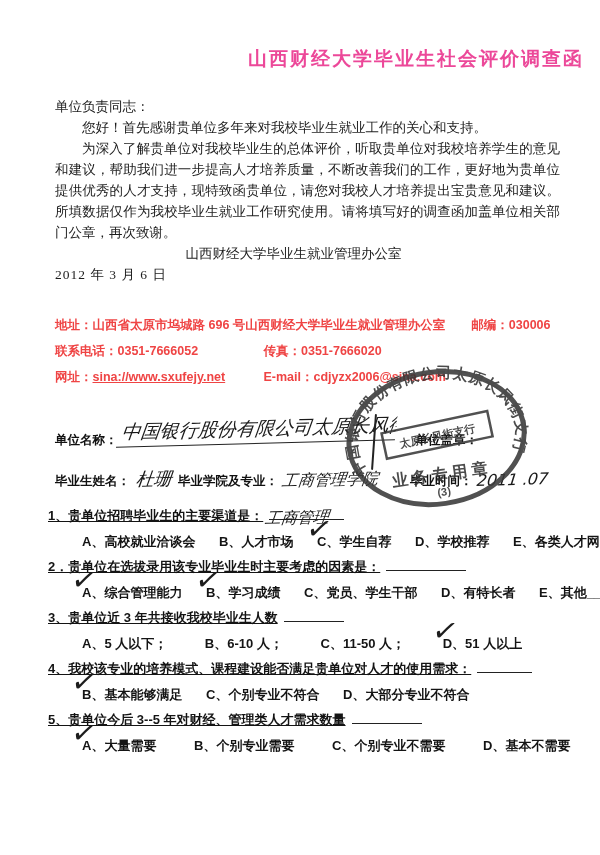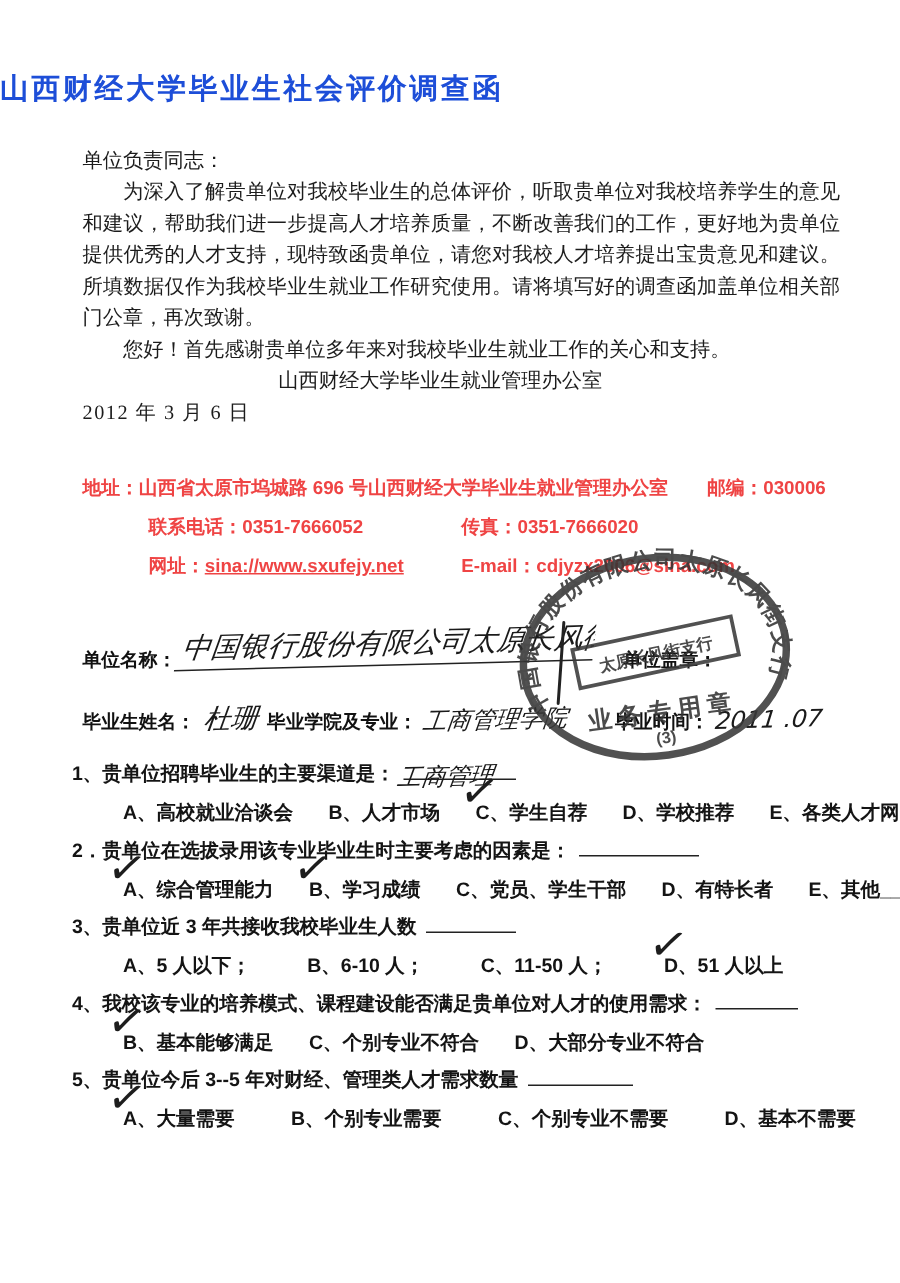--- a/index.html
+++ b/index.html
@@ -6,45 +6,45 @@
   .page{
     position:relative;
     width:600px;height:855px;
     background:#ffffff;
     overflow:hidden;
     font-family:"Liberation Serif", serif;
     color:#1c1c1c;
   }
   
   .title{
-    margin:46px 4px 0 0;
-    text-align:left;
+    margin:46px 16px 0 0;
+    text-align:right;
     font-family:"Liberation Sans", sans-serif;
     font-size:19px;
     font-weight:bold;
     letter-spacing:2px;
-    color:#1d4ed8;
+    color:#ec4899;
   }
   
   .letter{margin:24px 40px 0 55px;font-size:13.5px;line-height:21px;}
   .letter p{margin:0;}
   .salutation{margin-bottom:2px;}
   .para{text-indent:2em;text-align:justify;}
   .signature{margin-top:6px;text-align:center;padding-right:28px;}
   .letter-date{margin-top:7px;text-align:left;padding-right:98px;letter-spacing:1px;}
   
   .contact{
     margin:27px 30px 0 55px;
     font-family:"Liberation Sans", sans-serif;
     font-weight:bold;
     font-size:12.5px;
     line-height:26px;
     color:#ef4444;
   }
-  .contact .pair{display:inline-block;min-width:205px;margin-left:44px;}
+  .contact .pair{display:inline-block;min-width:205px;}
   .contact .gap{display:inline-block;width:26px;}
   .uline{text-decoration:underline;}
   
   .form-head{position:relative;margin:26px 30px 0 55px;font-family:"Liberation Sans", sans-serif;font-size:12.5px;font-weight:bold;color:#111;}
   .company-line{position:relative;height:34px;}
   .flabel{vertical-align:middle;}
   .hand{
     font-family:"DejaVu Sans", sans-serif;
     font-weight:normal;
     color:#1a1a1a;
@@ -79,21 +79,21 @@
   }
   .stamp text{fill:#333;font-family:"Liberation Sans", sans-serif;font-weight:bold;}
   
   .questions{
     margin:6px 24px 0 48px;
     font-family:"Liberation Sans", sans-serif;
     font-size:13px;
     font-weight:bold;
     color:#141414;
   }
-  .q-label{line-height:26px;white-space:nowrap;}
+  .q-label{line-height:26px;white-space:nowrap;text-decoration:underline;}
   .q-options{line-height:25px;padding-left:34px;white-space:nowrap;}
   .opt{position:relative;display:inline-block;margin-right:20px;}
   .opt-wide{margin-right:34px;}
   .blank{
     display:inline-block;height:12px;border-bottom:1.5px solid #222;
     margin-left:6px;vertical-align:baseline;
   }
   .b75{width:75px;} .b80{width:80px;} .b60{width:60px;} .b55{width:55px;} .b70{width:70px;}
   .tick{
     position:absolute;left:-10px;top:-13px;
@@ -105,22 +105,22 @@
 </style>
 </head>
 <body>
 
 <div class="page">
 
   <h1 class="title">山西财经大学毕业生社会评价调查函</h1>
 
   <div class="letter">
     <p class="salutation">单位负责同志：</p>
+    <p class="para">您好！首先感谢贵单位多年来对我校毕业生就业工作的关心和支持。</p>
     <p class="para">为深入了解贵单位对我校毕业生的总体评价，听取贵单位对我校培养学生的意见和建议，帮助我们进一步提高人才培养质量，不断改善我们的工作，更好地为贵单位提供优秀的人才支持，现特致函贵单位，请您对我校人才培养提出宝贵意见和建议。所填数据仅作为我校毕业生就业工作研究使用。请将填写好的调查函加盖单位相关部门公章，再次致谢。</p>
-    <p class="para">您好！首先感谢贵单位多年来对我校毕业生就业工作的关心和支持。</p>
     <p class="signature">山西财经大学毕业生就业管理办公室</p>
     <p class="letter-date">2012 年 3 月 6 日</p>
   </div>
 
   <div class="contact">
     <div>
       <span>地址：</span><span>山西省太原市坞城路 696 号山西财经大学毕业生就业管理办公室</span><span class="gap"></span><span>邮编：</span><span>030006</span>
     </div>
     <div>
       <span class="pair"><span>联系电话：</span><span>0351-7666052</span></span>

